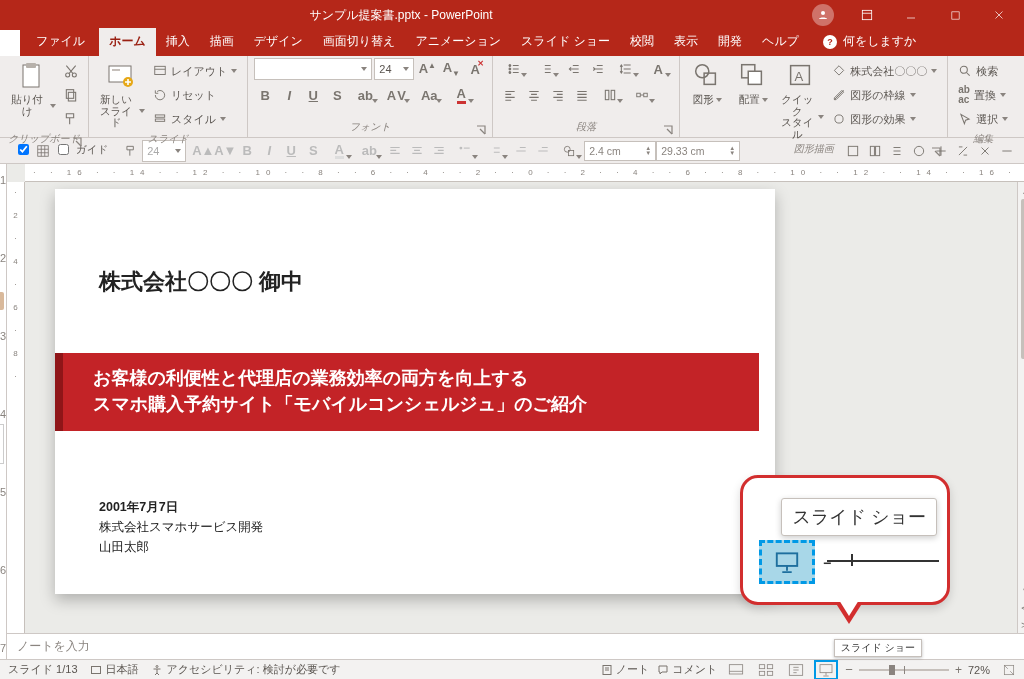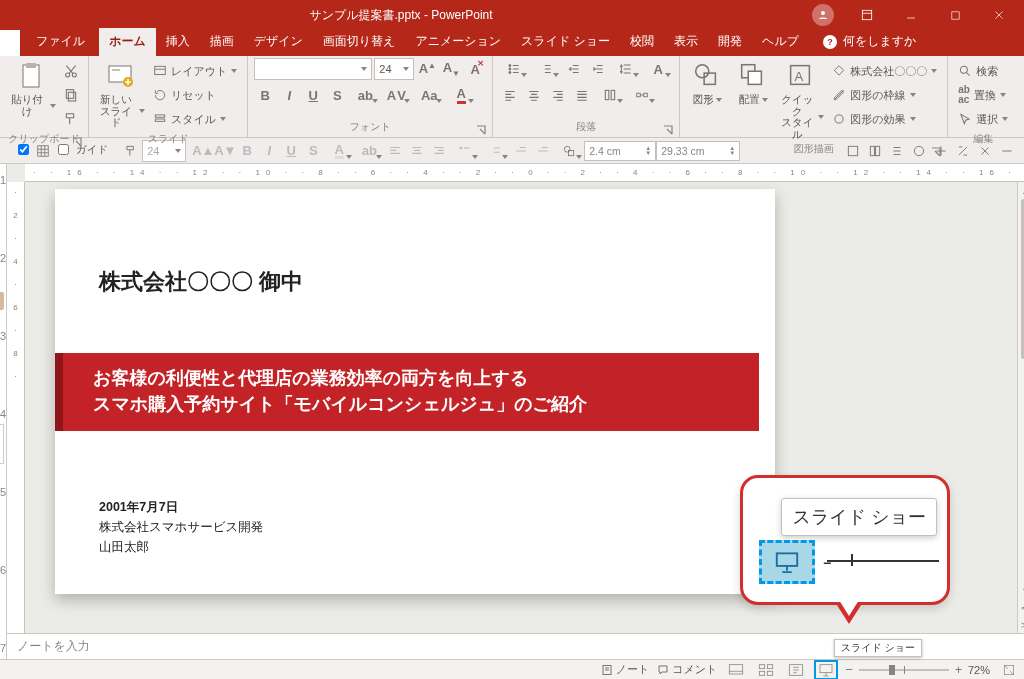--- a/index.html
+++ b/index.html
@@ -35,21 +35,21 @@
   .tab.file { padding-left:14px; padding-right:14px; }
   .tab.active { background:var(--ribbon-bg); color:var(--accent-dark); font-weight:600; }
   .tab.tell { display:flex; align-items:center; gap:6px; margin-left:4px; }
   .tab.tell .bulb { width:14px; height:14px; border-radius:50%; background:#fff; display:flex; align-items:center; justify-content:center; color:var(--accent); font-size:9px; font-weight:700; }
 
   
   .ribbon { height:82px; background:var(--ribbon-bg); border-bottom:1px solid var(--ribbon-border); display:flex; }
   .group { display:flex; flex-direction:column; justify-content:space-between; border-right:1px solid var(--ribbon-border); padding:2px 6px 0; }
   .group:last-child { border-right:none; }
   .g-body { display:flex; align-items:flex-start; gap:4px; }
-  .g-label { font-size:10px; color:var(--gray-500); text-align:center; padding:2px 0 3px; position:relative; }
+  .g-label { font-size:10px; color:var(--gray-500); text-align:center; padding:2px 0 3px; position:relative;font-style:italic; }
   .g-label .dlg { position:absolute; right:0; bottom:2px; width:10px; height:10px; }
   .g-label .dlg svg { stroke:var(--gray-500); fill:none; stroke-width:1.2; }
 
   .bigbtn { display:flex; flex-direction:column; align-items:center; width:50px; gap:2px; padding-top:2px; }
   .bigbtn .ico { width:32px; height:32px; }
   .bigbtn .lbl { font-size:10.5px; text-align:center; color:var(--gray-700); line-height:1.1; display:flex; align-items:center; gap:2px; }
   .drop { display:inline-block; width:0; height:0; border-left:3px solid transparent; border-right:3px solid transparent; border-top:4px solid var(--gray-500); }
 
   .smallrow { display:flex; align-items:center; gap:2px; }
   .smallbtn { width:22px; height:22px; display:flex; align-items:center; justify-content:center; position:relative; }
@@ -755,20 +755,36 @@
       </svg>
   </div>
   <div class="zminus">−</div>
   <div class="zline"></div>
   <div class="zmid"></div>
   <div class="tail"></div>
 </div>
 <div class="ss-tip">スライド ショー</div>
 
 <div class="status">
+  <div class="st-left">
+    <span>スライド 1/13</span>
+    <span style="display:flex;align-items:center;gap:4px">
+        <svg width="12" height="12" viewBox="0 0 24 24" fill="none" stroke="#7A756F" stroke-width="2">
+          <rect x="3" y="5" width="18" height="14"></rect>
+        </svg>
+        <span>日本語</span>
+      </span>
+    <span style="display:flex;align-items:center;gap:4px">
+        <svg width="12" height="12" viewBox="0 0 24 24" fill="none" stroke="#7A756F" stroke-width="2">
+          <circle cx="12" cy="5" r="2"></circle>
+          <path d="M5 10h14M12 10v8M8 22l4-4 4 4"></path>
+        </svg>
+        <span>アクセシビリティ: 検討が必要です</span>
+      </span>
+  </div>
   <div class="st-right">
     <span style="display:flex;align-items:center;gap:3px">
         <svg width="12" height="12" viewBox="0 0 24 24" fill="none" stroke="#7A756F" stroke-width="2">
           <rect x="4" y="3" width="16" height="18"></rect>
           <path d="M8 8h8M8 12h8"></path>
         </svg>
         <span>ノート</span>
       </span>
     <span style="display:flex;align-items:center;gap:3px">
         <svg width="12" height="12" viewBox="0 0 24 24" fill="none" stroke="#7A756F" stroke-width="2">

